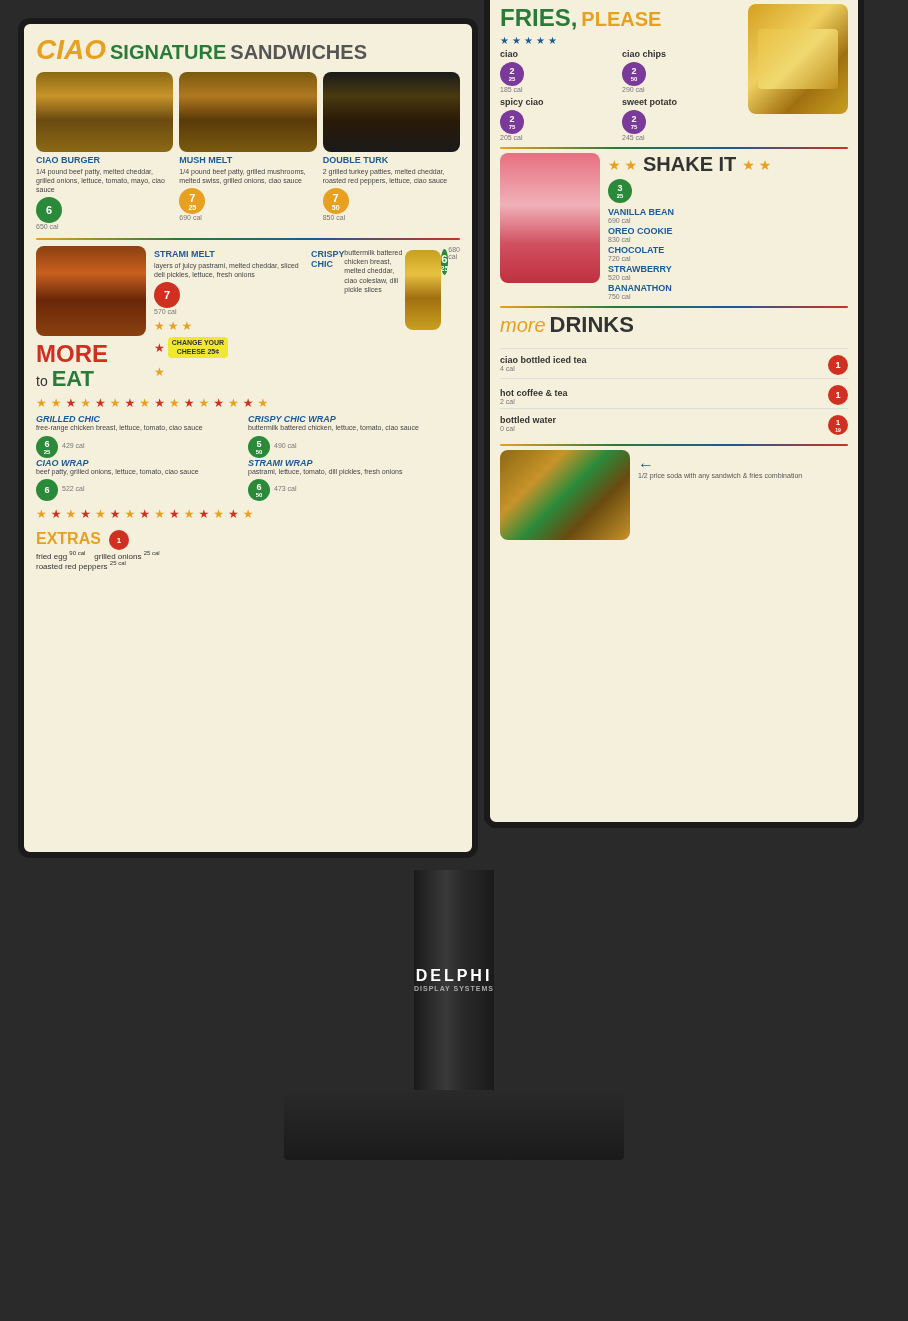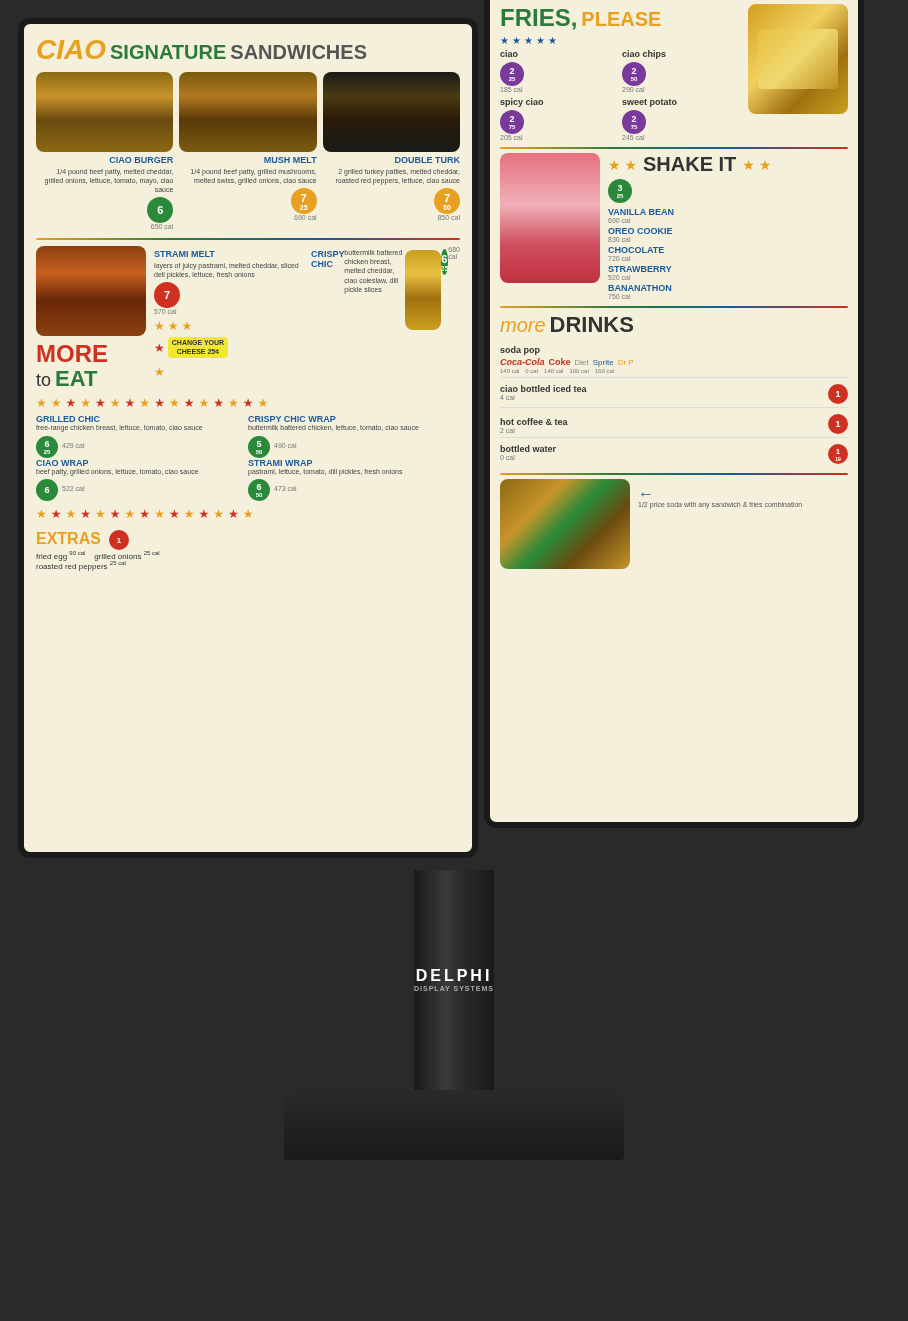--- a/index.html
+++ b/index.html
@@ -135,21 +135,21 @@
     }
 
     .burger-row {
       display: flex;
       gap: 6px;
       margin-bottom: 8px;
     }
 
     .burger-item {
       flex: 1;
-      text-align: right;
+      text-align: left;
     }
 
     .item-name {
       font-size: 9px;
       font-weight: 900;
       color: #1a5a9a;
       text-transform: uppercase;
       margin-top: 3px;
     }
 
@@ -211,21 +211,21 @@
     .more-eat-title {
       color: #d03020;
       font-size: 24px;
       font-weight: 900;
       text-transform: uppercase;
       line-height: 1;
     }
 
     .more-eat-to {
       color: #333;
-      font-size: 18px;
+      font-size: 14px;
       font-weight: 400;
     }
 
     .more-eat-eat {
       color: #2a7a3a;
       font-size: 22px;
       font-weight: 900;
     }
 
     .wrap-row {
@@ -235,20 +235,21 @@
 
     .wrap-col {
       flex: 1;
     }
 
     .wrap-item-name {
       font-size: 9px;
       font-weight: 900;
       color: #1a5a9a;
       text-transform: uppercase;
+      font-style: italic;
     }
 
     .wrap-item-desc {
       font-size: 7px;
       color: #444;
       line-height: 1.2;
     }
 
     
     .extras-section {
@@ -688,37 +689,20 @@
 
         <div class="divider-line"></div>
 
         <div class="drinks-section">
           <div style="display:flex; align-items:center; gap:4px; margin-bottom:4px;">
             <span style="font-size:20px; font-weight:400; color:#e8a020; font-style:italic;">more</span>
             <span style="font-size:22px; font-weight:900; color:#333; text-transform:uppercase;">DRINKS</span>
           </div>
 
           <div style="display:flex; align-items:center; justify-content:space-between; padding:3px 0; border-bottom:1px solid #ddd; gap:4px;">
-            <div style="flex:1;">
-              <div style="font-size:9px; font-weight:700; color:#333;">soda pop</div>
-              <div style="display:flex; gap:4px; align-items:center; margin-top:2px; flex-wrap:wrap;">
-                <span style="font-size:9px; font-weight:900; color:#c03020; font-style:italic;">Coca-Cola</span>
-                <span style="font-size:9px; font-weight:900; color:#c03020;">Coke</span>
-                <span style="font-size:8px; color:#888;">Diet</span>
-                <span style="font-size:8px; color:#1a5a9a;">Sprite</span>
-                <span style="font-size:8px; color:#e8a020;">Dr P</span>
-              </div>
-              <div style="display:flex; gap:6px; margin-top:1px; flex-wrap:wrap;">
-                <span style="font-size:6px; color:#777;">140 cal</span>
-                <span style="font-size:6px; color:#777;">0 cal</span>
-                <span style="font-size:6px; color:#777;">140 cal</span>
-                <span style="font-size:6px; color:#777;">100 cal</span>
-                <span style="font-size:6px; color:#777;">160 cal</span>
-              </div>
-            </div>
           </div>
 
           <div style="display:flex; align-items:center; justify-content:space-between; padding:3px 0; border-bottom:1px solid #ddd;">
             <div>
               <div style="font-size:9px; font-weight:700; color:#333;">ciao bottled iced tea</div>
               <div style="font-size:7px; color:#777;">4 cal</div>
             </div>
             <div class="price-badge price-red" style="width:20px;height:20px;font-size:9px;">1</div>
           </div>
 

